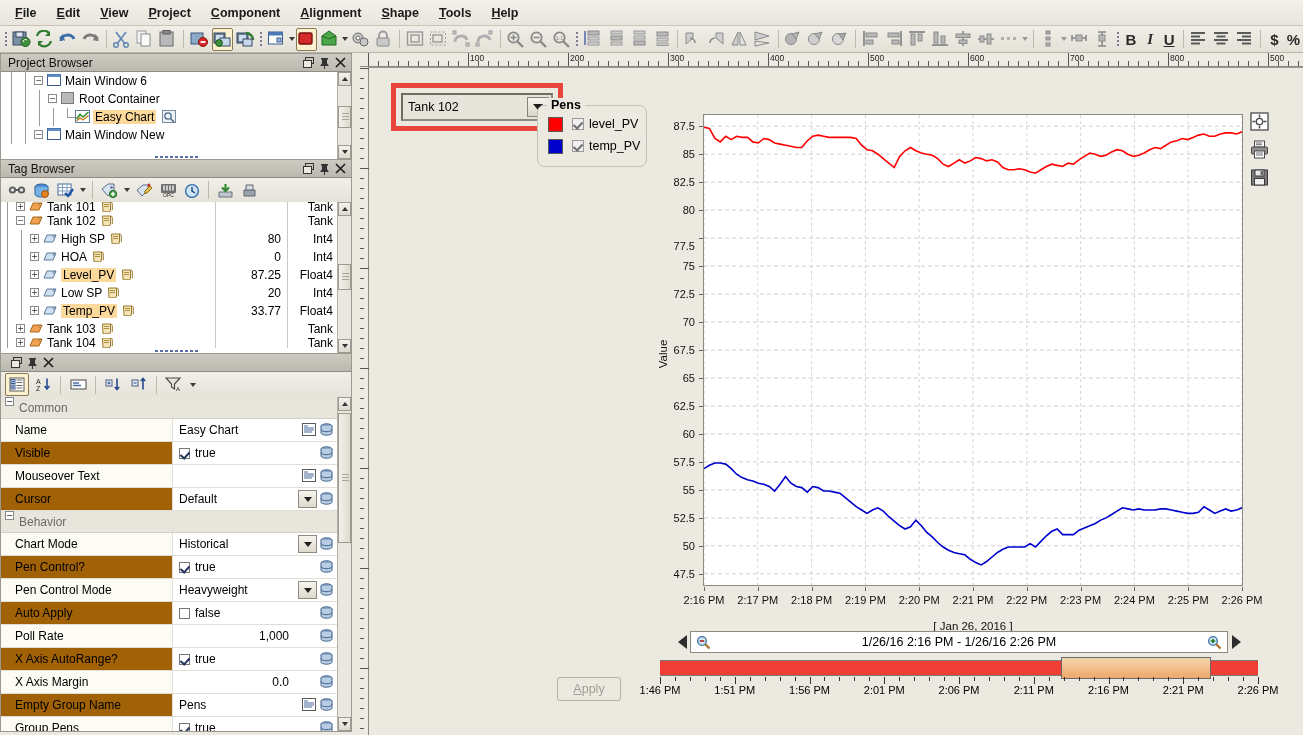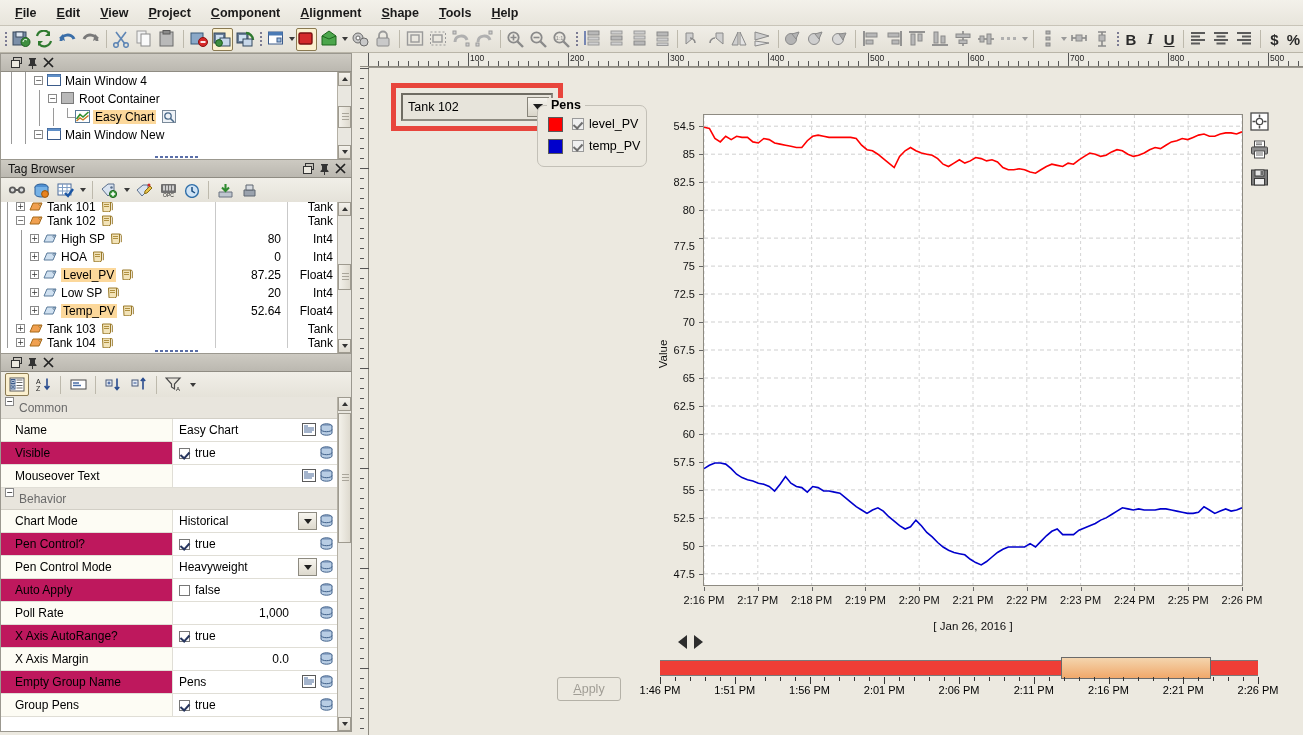--- a/index.html
+++ b/index.html
@@ -136,21 +136,21 @@
   
   .proptb {
     height:25px; background:linear-gradient(#f1efe8,#e5e2d9);
     border-left:1px solid #9b988f; border-right:1px solid #9b988f;
     display:flex; align-items:center; padding-left:3px;
   }
   .prow { display:flex; height:23px; align-items:stretch; font-size:12px; border-bottom:1px solid #e0ded6; }
   .prow.cat { background:#e8e5dd; border-bottom:1px solid #d2cfc6; height:22px; }
   .pcat-label { color:#6a6a6a; font-weight:normal; display:flex; align-items:center; }
   .pname { width:172px; padding-left:14px; display:flex; align-items:center; background:#fdfcf4; border-right:1px solid #e0ded6; }
-  .prow.alt .pname { background:#be185d;text-align:right; }
+  .prow.alt .pname { background:#a16207;text-align:right; }
   .pval { flex:1; display:flex; align-items:center; padding-left:6px; background:#fff; position:relative; }
   .pval.num { justify-content:flex-end; padding-right:6px; }
   .pbtns { width:42px; display:flex; align-items:center; justify-content:flex-end; gap:2px; padding-right:3px; background:#fff; }
   .cbx { width:11px; height:11px; border:1px solid #777; background:#fff; margin-right:5px; position:relative; flex:none; }
   .cbx.on::after {
     content:""; position:absolute; left:2px; top:1px; width:4px; height:7px;
     border:solid #26355e; border-width:0 2px 2px 0; transform:rotate(42deg);
   }
   .ddbtn {
     width:19px; height:18px; border:1px solid #8d8a80;
@@ -597,20 +597,21 @@
       <div class="tbtn">
         <span class="tchar">$</span>
       </div>
       <div class="tbtn">
         <span class="tchar">%</span>
       </div>
     </div>
 
   <div class="panel" style="top:53px; width:352px;">
     <div class="panel-title">
+      <span class="ptxt">Project Browser</span>
       <span class="pt-icon">
         <svg width="11" height="11" viewBox="0 0 11 11">
             <rect x="2.5" y="0.5" width="8" height="6" fill="none" stroke="#333"></rect>
             <rect x="0.5" y="3.5" width="8" height="7" fill="#ece9e0" stroke="#333"></rect>
           </svg>
       </span>
       <span class="pt-icon">
         <svg width="11" height="12" viewBox="0 0 11 12">
             <path d="M2 1h7v1.5H8v4l1.5 1.5v1H6v3.5H5V9H1.5V8L3 6.5v-4H2z" fill="#333"></path>
           </svg>
@@ -626,21 +627,21 @@
           <div class="tnode">
             <span class="tw line"></span>
             <span class="tw line"></span>
             <span class="tw">
               <span class="tbox">−</span>
             </span>
             <span class="ic"><svg width="14" height="12" viewBox="0 0 14 12">
                 <rect x="0.5" y="0.5" width="13" height="11" fill="#fff" stroke="#3b5b8a"></rect>
                 <rect x="0.5" y="0.5" width="13" height="2.5" fill="#5f8fc8"></rect>
               </svg></span>
-            <span class="tlabel">Main Window 4</span>
+            <span class="tlabel">Main Window 6</span>
           </div>
           <div class="tnode">
             <span class="tw line"></span>
             <span class="tw line"></span>
             <span class="tw line"></span>
             <span class="tw">
               <span class="tbox">−</span>
             </span>
             <span class="ic"><svg width="13" height="12" viewBox="0 0 13 12">
                 <rect x="0.5" y="0.5" width="12" height="11" fill="#b9b9b9" stroke="#7a7a7a"></rect>
@@ -917,21 +918,21 @@
                   <path d="M1 10 L4 3 h9 l-3 7z" fill="#cfe0f0" stroke="#5a7a9a"></path>
                   <circle cx="11" cy="4.4" r="1" fill="#fff" stroke="#5a7a9a"></circle>
                 </svg></span>
               <span class="tlabel hl">Temp_PV</span>
               <span class="ic" style="margin-left:5px;"><svg width="13" height="12" viewBox="0 0 13 12">
                   <path d="M1.5 2 h8 v8 a1.8 1.8 0 01-1.8 1.8 H2 z" fill="#f2e3b8" stroke="#9a7a2a"></path>
                   <path d="M9.5 2 a1.8 1.8 0 011.8 1.8 v6.4" fill="none" stroke="#9a7a2a"></path>
                   <path d="M3 4.5h5 M3 6.5h5" stroke="#b09040"></path>
                 </svg></span>
             </span>
-            <span class="tcellval">52.64</span>
+            <span class="tcellval">33.77</span>
             <span class="tcelltype">Float4</span>
           </div>
           <div class="tagrow">
             <span class="tcellname">
               <span class="tw line"></span>
               <span class="tw">
                 <span class="tbox">+</span>
               </span>
               <span class="ic"><svg width="15" height="13" viewBox="0 0 15 13">
                   <path d="M1 10 L4 3 h9 l-3 7z" fill="#f0a050" stroke="#a86a18"></path>
@@ -1089,20 +1090,34 @@
           <div class="prow">
             <span class="pname">Mouseover Text</span>
             <span class="pval">
               <span></span>
             </span>
             <span class="pbtns">
               <span class="ic"><svg width="14" height="13" viewBox="0 0 14 13">
                   <rect x="0.5" y="0.5" width="13" height="12" fill="#fff" stroke="#5a5a5a"></rect>
                   <path d="M2 3h4 M2 5h10 M2 7h10 M2 9h8" stroke="#4a6a9a" stroke-width="1.2"></path>
                 </svg></span>
+              <span class="ic"><svg width="15" height="14" viewBox="0 0 15 14">
+                  <ellipse cx="7.5" cy="3" rx="5.5" ry="2.2" fill="#8fa8c8" stroke="#41618a"></ellipse>
+                  <path d="M2 3v7c0 1.2 2.5 2.2 5.5 2.2s5.5-1 5.5-2.2V3" fill="#b8cde4" stroke="#41618a"></path>
+                  <path d="M2 6.5c0 1.2 2.5 2.2 5.5 2.2s5.5-1 5.5-2.2" fill="none" stroke="#41618a"></path>
+                </svg></span>
+            </span>
+          </div>
+          <div class="prow alt">
+            <span class="pname">Cursor</span>
+            <span class="pval">
+              <span>Default</span>
+            </span>
+            <span class="pbtns">
+              <span class="ddbtn"></span>
               <span class="ic"><svg width="15" height="14" viewBox="0 0 15 14">
                   <ellipse cx="7.5" cy="3" rx="5.5" ry="2.2" fill="#8fa8c8" stroke="#41618a"></ellipse>
                   <path d="M2 3v7c0 1.2 2.5 2.2 5.5 2.2s5.5-1 5.5-2.2V3" fill="#b8cde4" stroke="#41618a"></path>
                   <path d="M2 6.5c0 1.2 2.5 2.2 5.5 2.2s5.5-1 5.5-2.2" fill="none" stroke="#41618a"></path>
                 </svg></span>
             </span>
           </div>
           <div class="prow cat">
             <span class="minus-sq">−</span>
             <span class="pcat-label">Behavior</span>
@@ -1510,21 +1525,21 @@
             <div class="ylab" style="left: 0px; width: 56px; top: 170.071px;">75</div>
             <div class="ytick" style="left: 60px; top: 170.071px;"></div>
             <div class="ylab" style="left: 0px; width: 56px; top: 150px;">77.5</div>
             <div class="ytick" style="left: 60px; top: 142.095px;"></div>
             <div class="ylab" style="left: 0px; width: 56px; top: 114.119px;">80</div>
             <div class="ytick" style="left: 60px; top: 114.119px;"></div>
             <div class="ylab" style="left: 0px; width: 56px; top: 86.1429px;">82.5</div>
             <div class="ytick" style="left: 60px; top: 86.1429px;"></div>
             <div class="ylab" style="left: 0px; width: 56px; top: 58.1667px;">85</div>
             <div class="ytick" style="left: 60px; top: 58.1667px;"></div>
-            <div class="ylab" style="left: 0px; width: 56px; top: 30.1905px;">54.5</div>
+            <div class="ylab" style="left: 0px; width: 56px; top: 30.1905px;">87.5</div>
             <div class="ytick" style="left: 60px; top: 30.1905px;"></div>
           </div>
         <div id="x-axis">
             <div class="xtick" style="left: 65px; top: 491px;"></div>
             <div class="xlab" style="left: 65px; top: 498px;">2:16 PM</div>
             <div class="xtick" style="left: 118.8px; top: 491px;"></div>
             <div class="xlab" style="left: 118.8px; top: 498px;">2:17 PM</div>
             <div class="xtick" style="left: 172.6px; top: 491px;"></div>
             <div class="xlab" style="left: 172.6px; top: 498px;">2:18 PM</div>
             <div class="xtick" style="left: 226.4px; top: 491px;"></div>
@@ -1576,20 +1591,37 @@
       </div>
 
       <div class="apply-btn" style="left:188px; top:609px; width:64px; height:24px;">
         <span><span class="um">A</span><span id="apply-rest">pply</span></span>
       </div>
 
       <div class="ts-row" style="left:305px; top:562px; width:570px; height:24px;">
         <div class="ts-arrow l">
             <i></i>
           </div>
+        <div class="ts-field">
+          <span style="position:absolute; left:5px; top:3px;">
+            <svg width="15" height="15" viewBox="0 0 15 15">
+                <circle cx="6" cy="6" r="4.3" fill="#cfe7f7" stroke="#3b6f9e" stroke-width="1.3"></circle>
+                <path d="M3.8 6h4.4" stroke="#b02020" stroke-width="1.6"></path>
+                <path d="M9.2 9.2 L13.5 13.5" stroke="#a87028" stroke-width="2.2"></path>
+              </svg>
+          </span>
+          <span>1/26/16 2:16 PM - 1/26/16 2:26 PM</span>
+          <span style="position:absolute; right:5px; top:3px;">
+            <svg width="15" height="15" viewBox="0 0 15 15">
+                <circle cx="6" cy="6" r="4.3" fill="#cfe7f7" stroke="#3b6f9e" stroke-width="1.3"></circle>
+                <path d="M3.8 6h4.4 M6 3.8v4.4" stroke="#1f7a1f" stroke-width="1.6"></path>
+                <path d="M9.2 9.2 L13.5 13.5" stroke="#a87028" stroke-width="2.2"></path>
+              </svg>
+          </span>
+        </div>
         <div class="ts-arrow r">
             <i></i>
           </div>
       </div>
 
       <div style="position:absolute; left:291px; top:592px; width:598px; height:40px;">
         <div class="ts-bar" style="left:0; top:0; width:598px; height:16px;"></div>
         <div class="ts-sel" style="left:401px; top:-3px; width:150px; height:22px;"></div>
         <div class="ts-ticks" style="left:0; top:17px; width:598px; height:6px;" id="ts-ticks">
             <div class="ts-tick" style="left: 0px; height: 7px;"></div>

